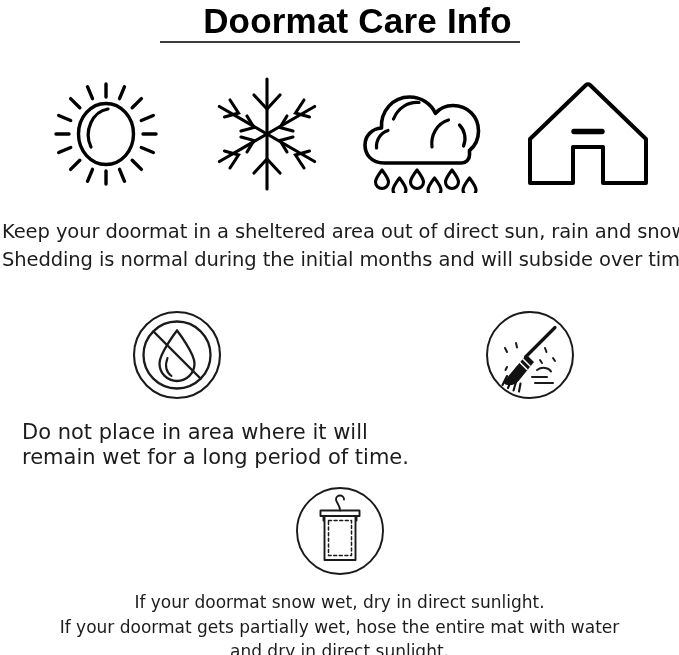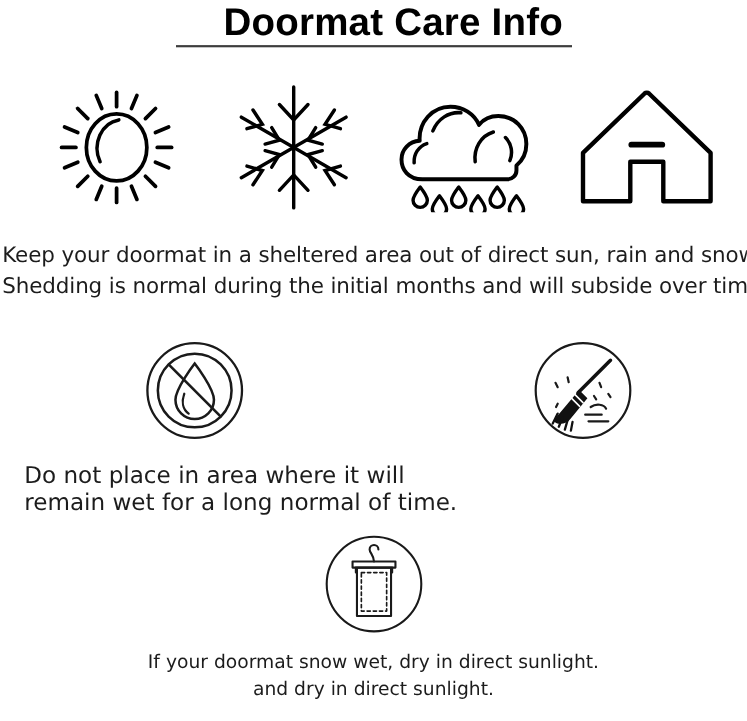--- a/index.html
+++ b/index.html
@@ -266,21 +266,21 @@
                    C45 20.5 27.5 43 27.5 53.5
                    A17.5 17.5 0 0 0 62.5 53.5
                    C62.5 43 45 20.5 45 20.5 Z" stroke-width="2.3"></path>
           <path d="M35.5 48 C33 55 34 62 39.5 66" stroke-width="2.1"></path>
           <line x1="21.5" y1="21.5" x2="68.5" y2="68.5" stroke-width="2.4"></line>
         </svg>
       </span>
     </div>
     <div class="care-caption">
       <div>Do not place in area where it will</div>
-      <div>remain wet for a long normal of time.</div>
+      <div>remain wet for a long period of time.</div>
     </div>
   </div>
 
   <div class="care-item ci-right">
     <div class="care-icon">
       <span>
         <svg width="90" height="90" viewBox="0 0 90 90" fill="none">
           <circle cx="45" cy="45" r="43" stroke="#1a1a1a" stroke-width="2" fill="none"></circle>
 
           <line x1="70" y1="17.5" x2="40.5" y2="47" stroke="#111111" stroke-width="3.2" stroke-linecap="round"></line>
@@ -331,15 +331,16 @@
         <line x1="61.5" y1="30" x2="61.5" y2="34.5" stroke-width="1.9"></line>
 
         <rect x="29.5" y="30" width="31" height="44" stroke-width="1.9"></rect>
 
         <rect x="33.5" y="34.5" width="23" height="35" stroke-width="1.5" stroke-dasharray="3 2.6"></rect>
       </svg>
     </span>
   </div>
   <div class="bottom-caption">
     <div>If your doormat snow wet, dry in direct sunlight.</div>
+    <div>If your doormat gets partially wet, hose the entire mat with water</div>
     <div>and dry in direct sunlight.</div>
   </div>
 </div>
 
 </body></html>

